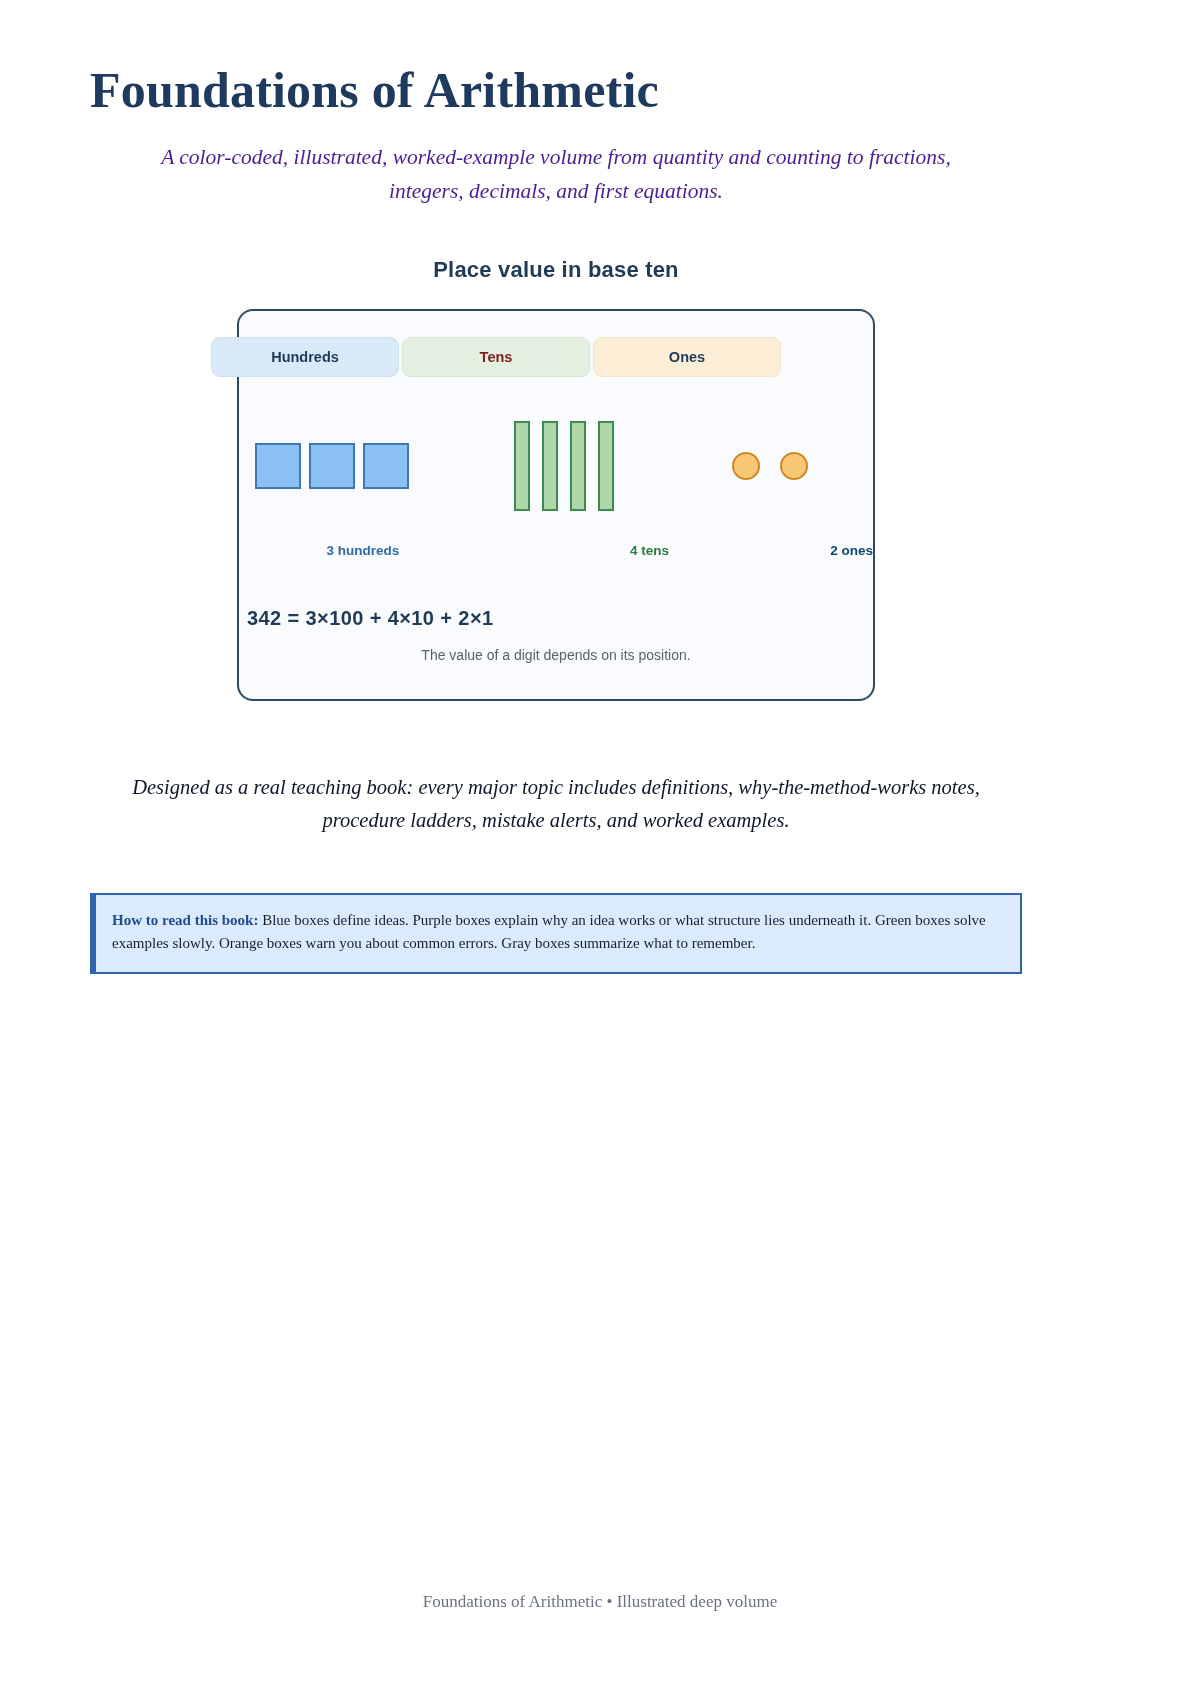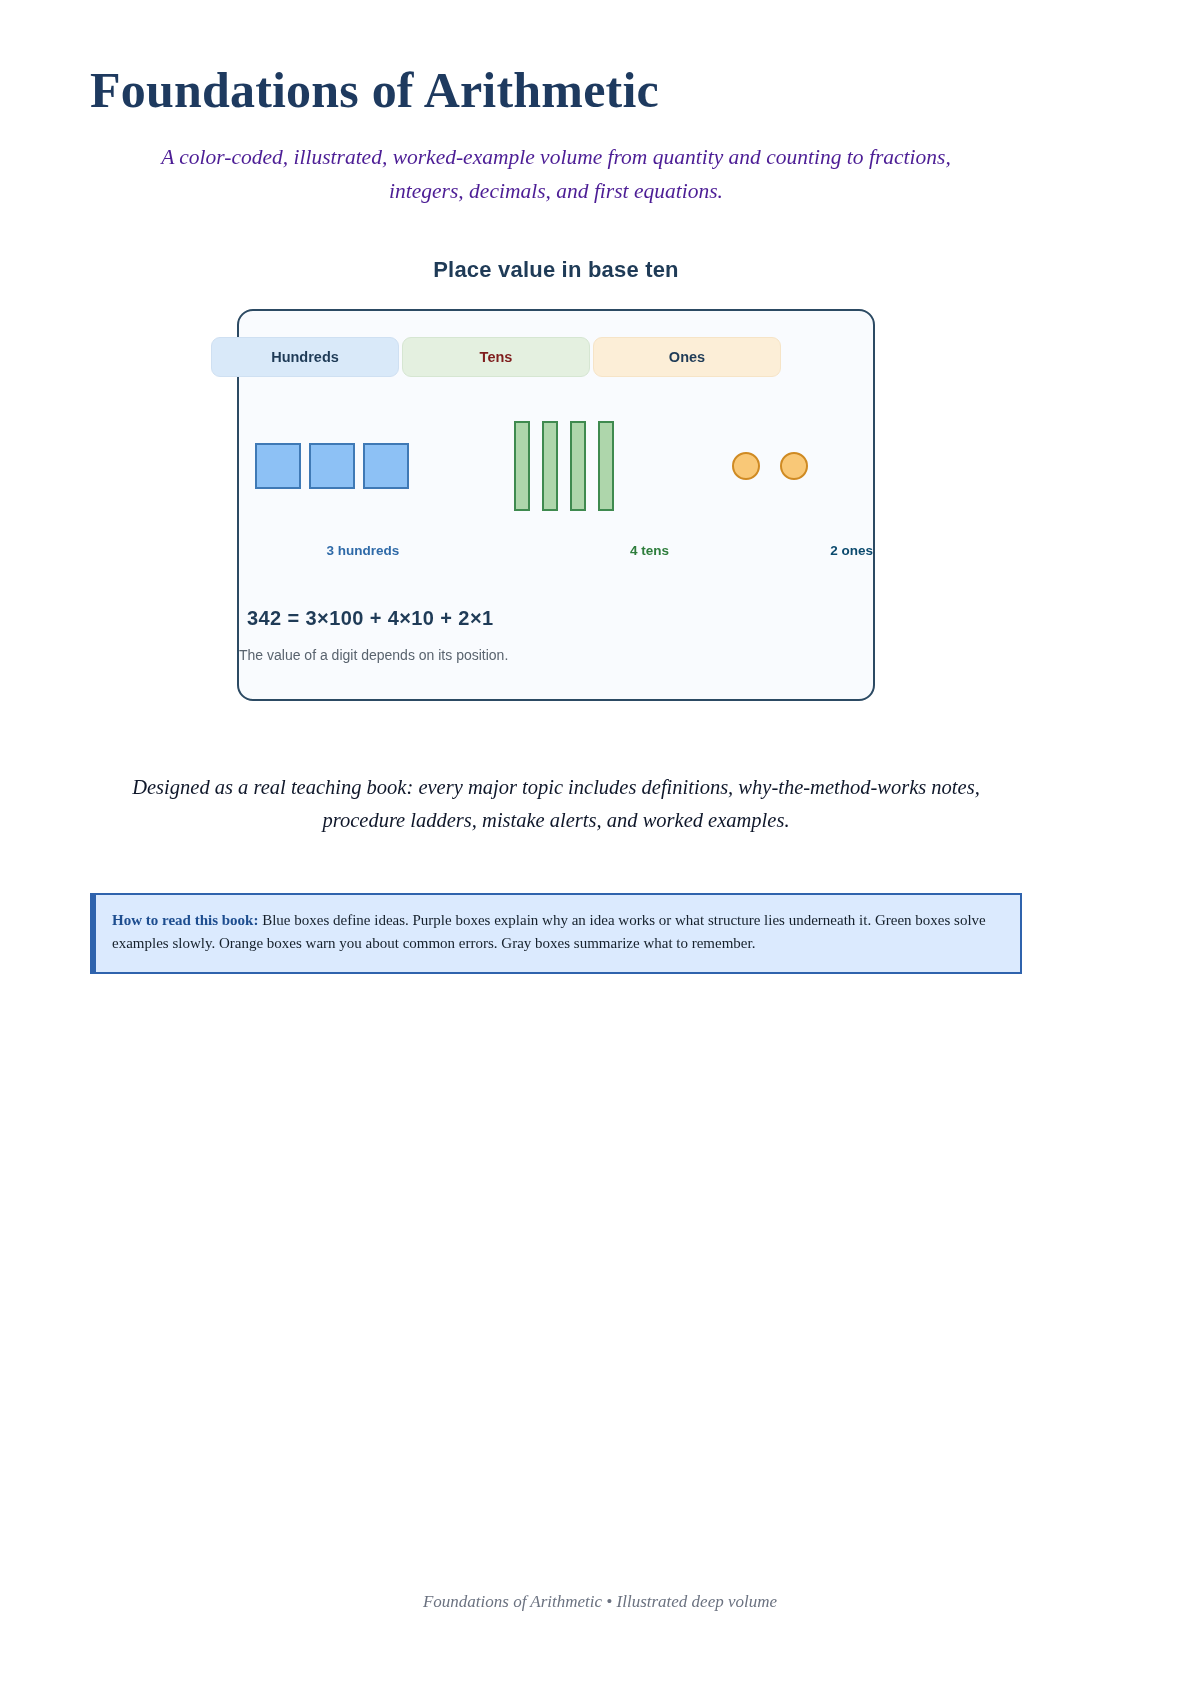--- a/index.html
+++ b/index.html
@@ -184,21 +184,21 @@
     font-size: 20px;
     color: #1f3b57;
     letter-spacing: 0.4px;
     margin-left: 8px;
   }
   .pv-caption {
     position: absolute;
     left: 0;
     top: 336px;
     width: 634px;
-    text-align: left;
+    text-align: center;
     font-family: "Liberation Sans", sans-serif;
     font-size: 14px;
     color: #59636e;
   }
 
   
   .design-note {
     margin-top: 70px;
     font-family: "Liberation Serif", serif;
     font-style: italic;
@@ -236,21 +236,20 @@
   
   .page-footer {
     position: absolute;
     left: 0;
     bottom: 84px;
     width: 1200px;
     text-align: center;
     font-family: "Liberation Serif", serif;
     font-size: 17px;
     color: #6b7280;
-    font-style: italic;
   }
 </style>
 </head>
 <body>
 
 <div class="page">
 
   <div class="content">
 
     <h1 class="book-title">Foundations of Arithmetic</h1>

